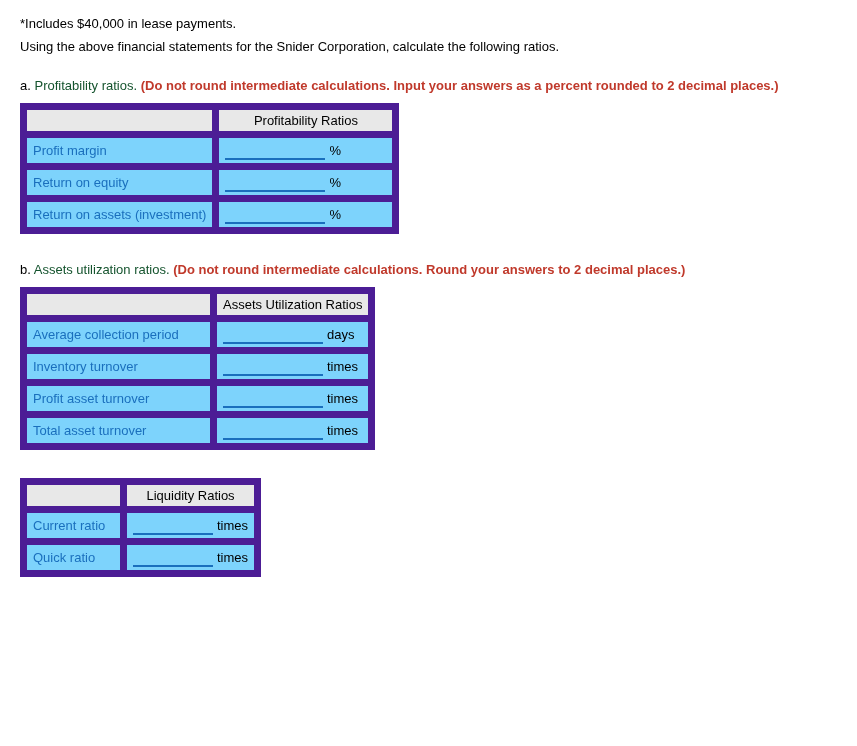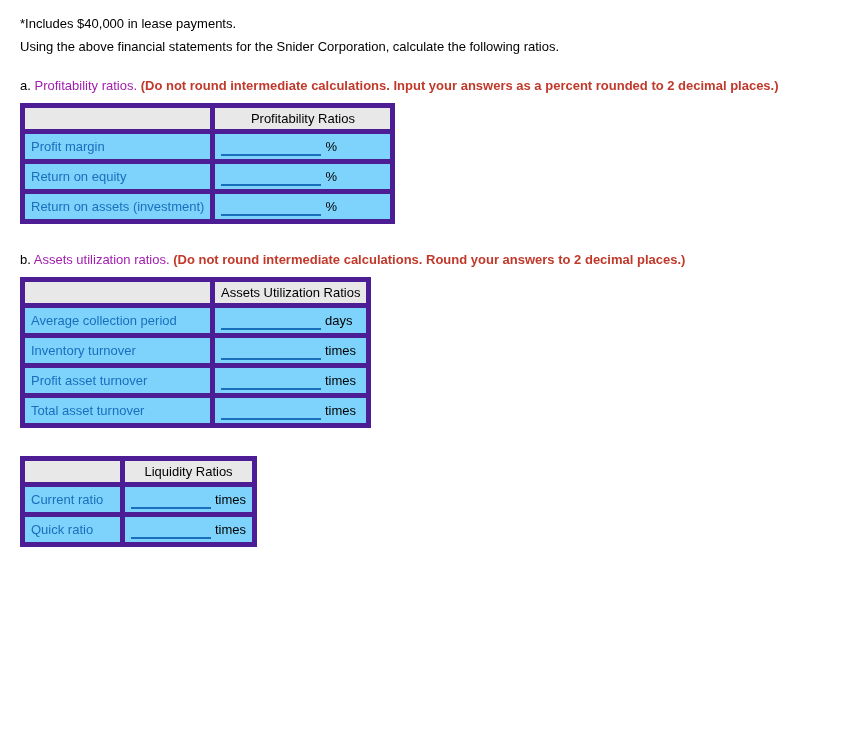--- a/index.html
+++ b/index.html
@@ -25,32 +25,32 @@
     }
     .section-label {
       font-size: 13px;
       margin-bottom: 10px;
     }
     .section-label .letter {
       font-weight: normal;
       color: #000;
     }
     .section-label .topic {
-      color: #a21caf;
+      color: #14532d;
     }
     .section-label .instruction-bold {
       color: #c0392b;
       font-weight: bold;
     }
     table {
       border-collapse: collapse;
       margin-top: 4px;
     }
     table th, table td {
-      border: 5px solid #4c1d95;
+      border: 7px solid #4c1d95;
       padding: 3px 6px;
       font-size: 13px;
     }
     table th {
       background: #e8e8e8;
       font-weight: normal;
       text-align: center;
     }
     table td {
       background: #7dd3fc;

